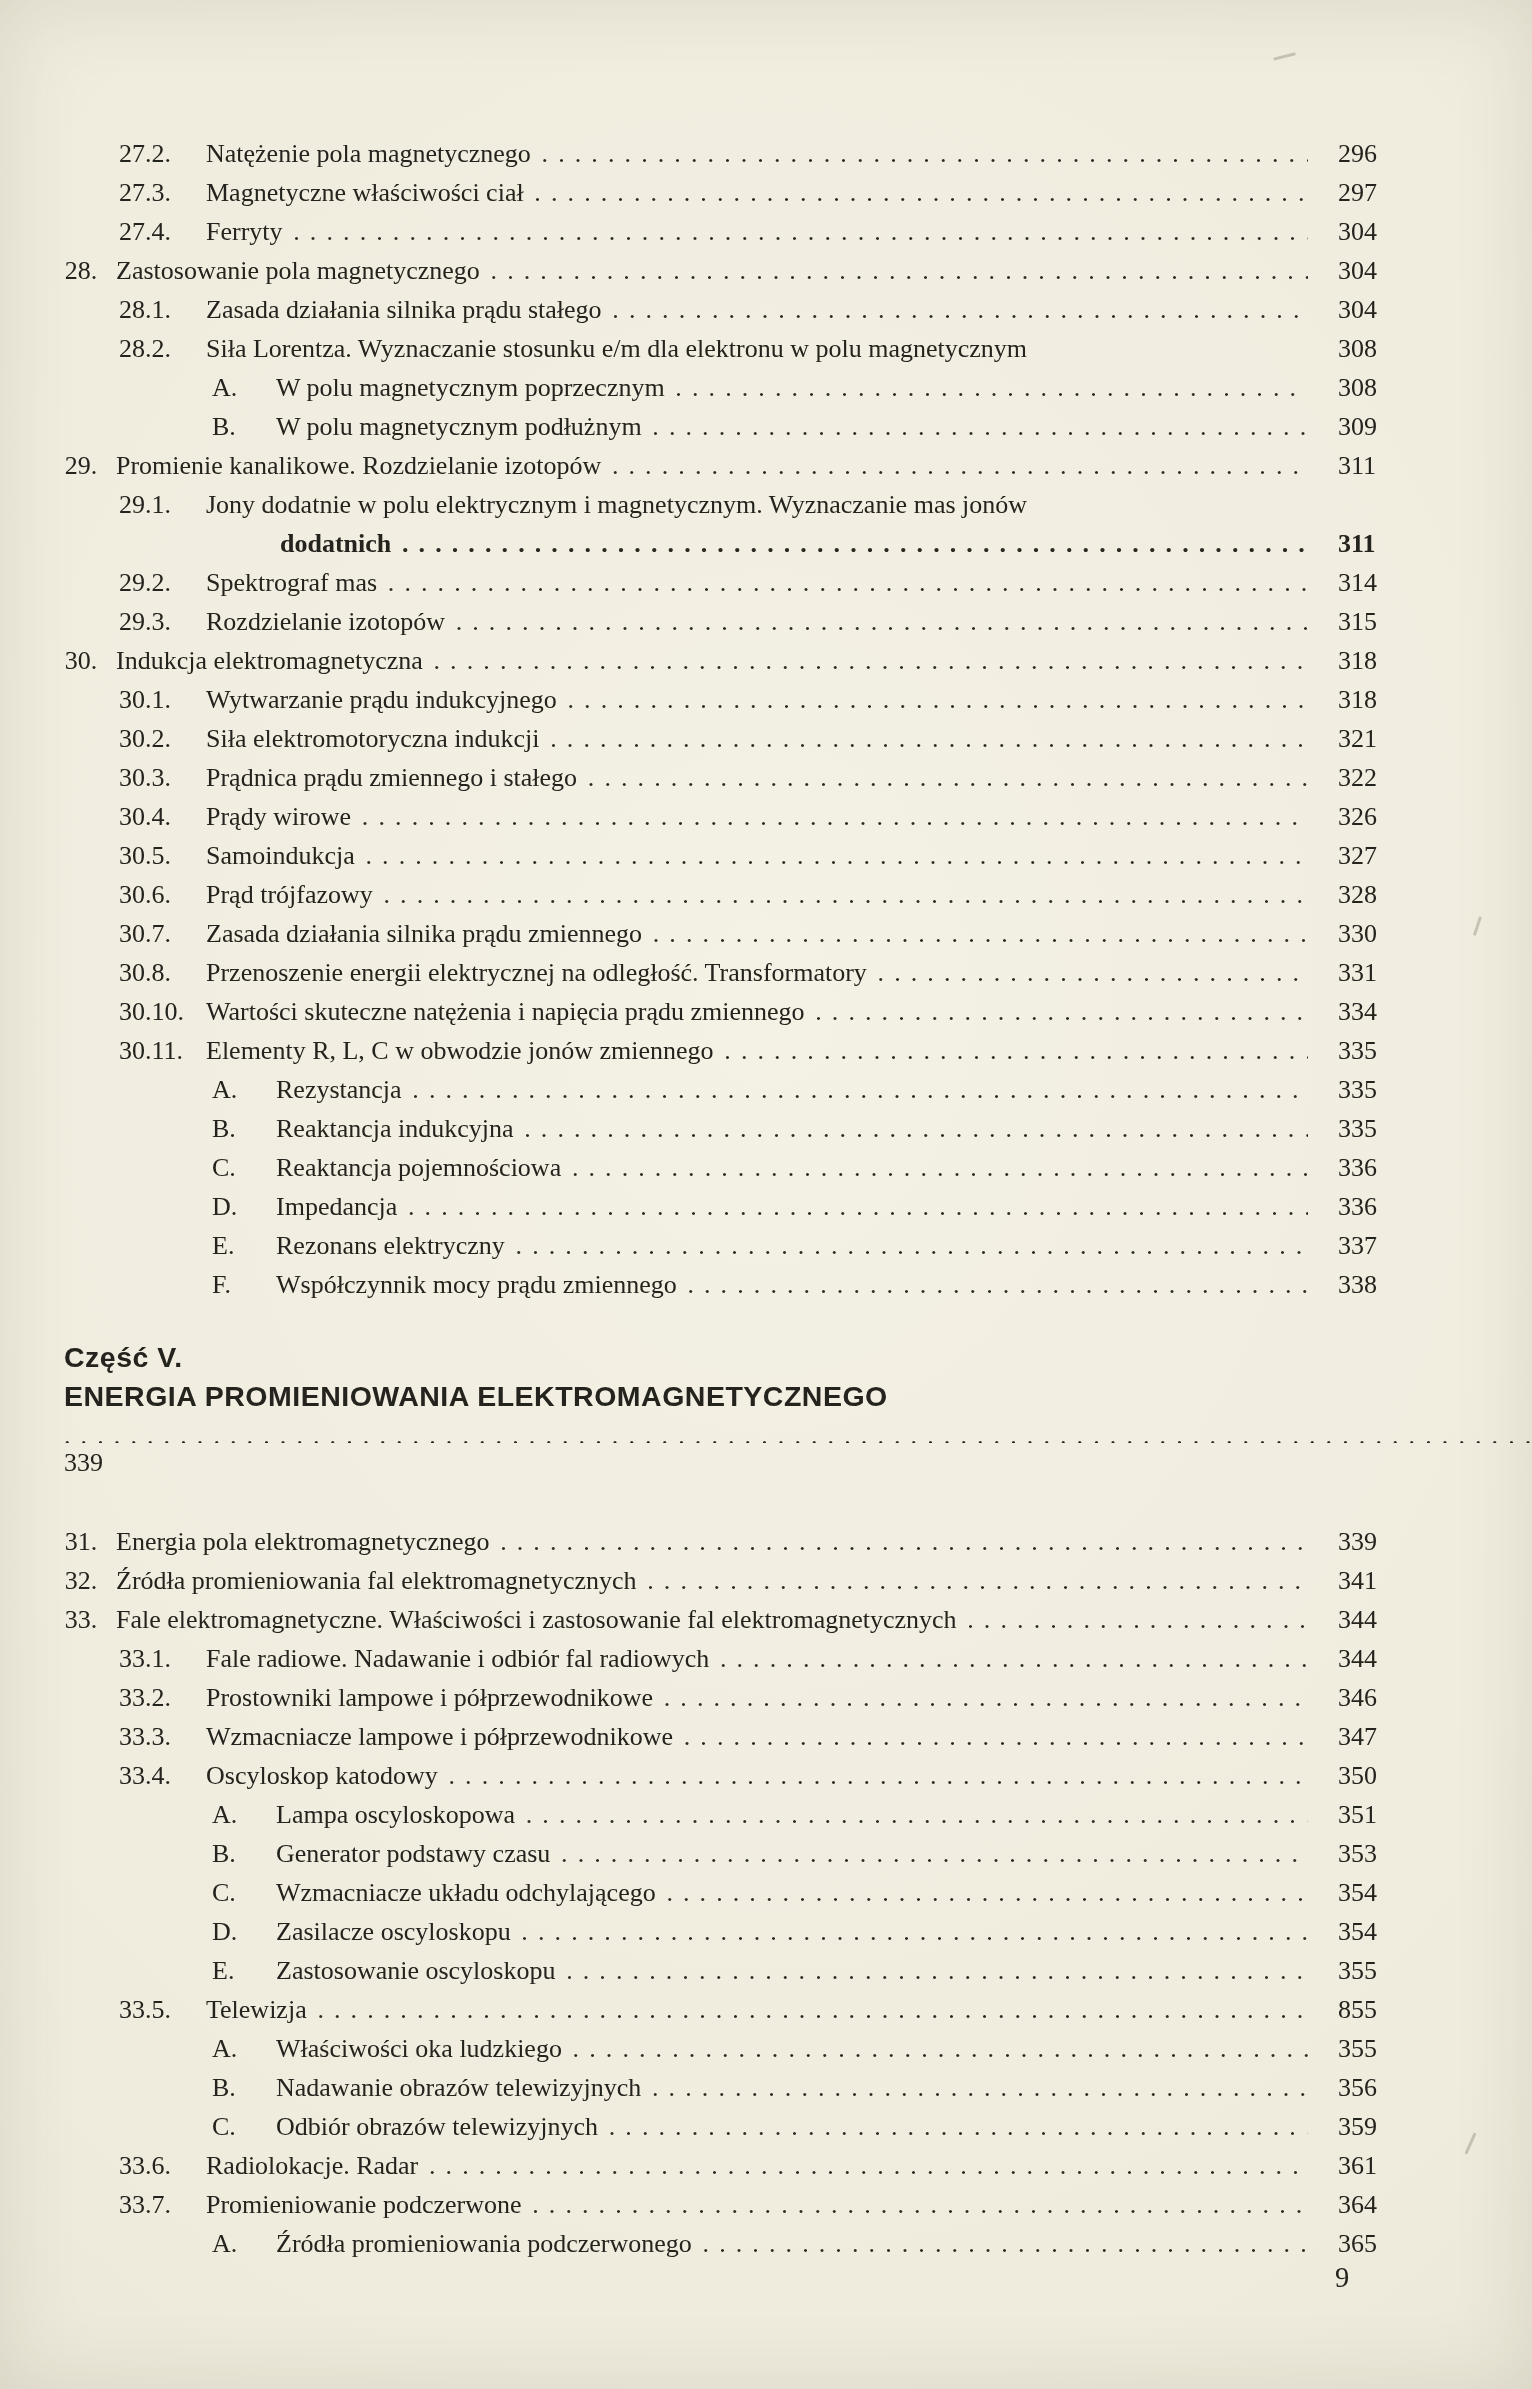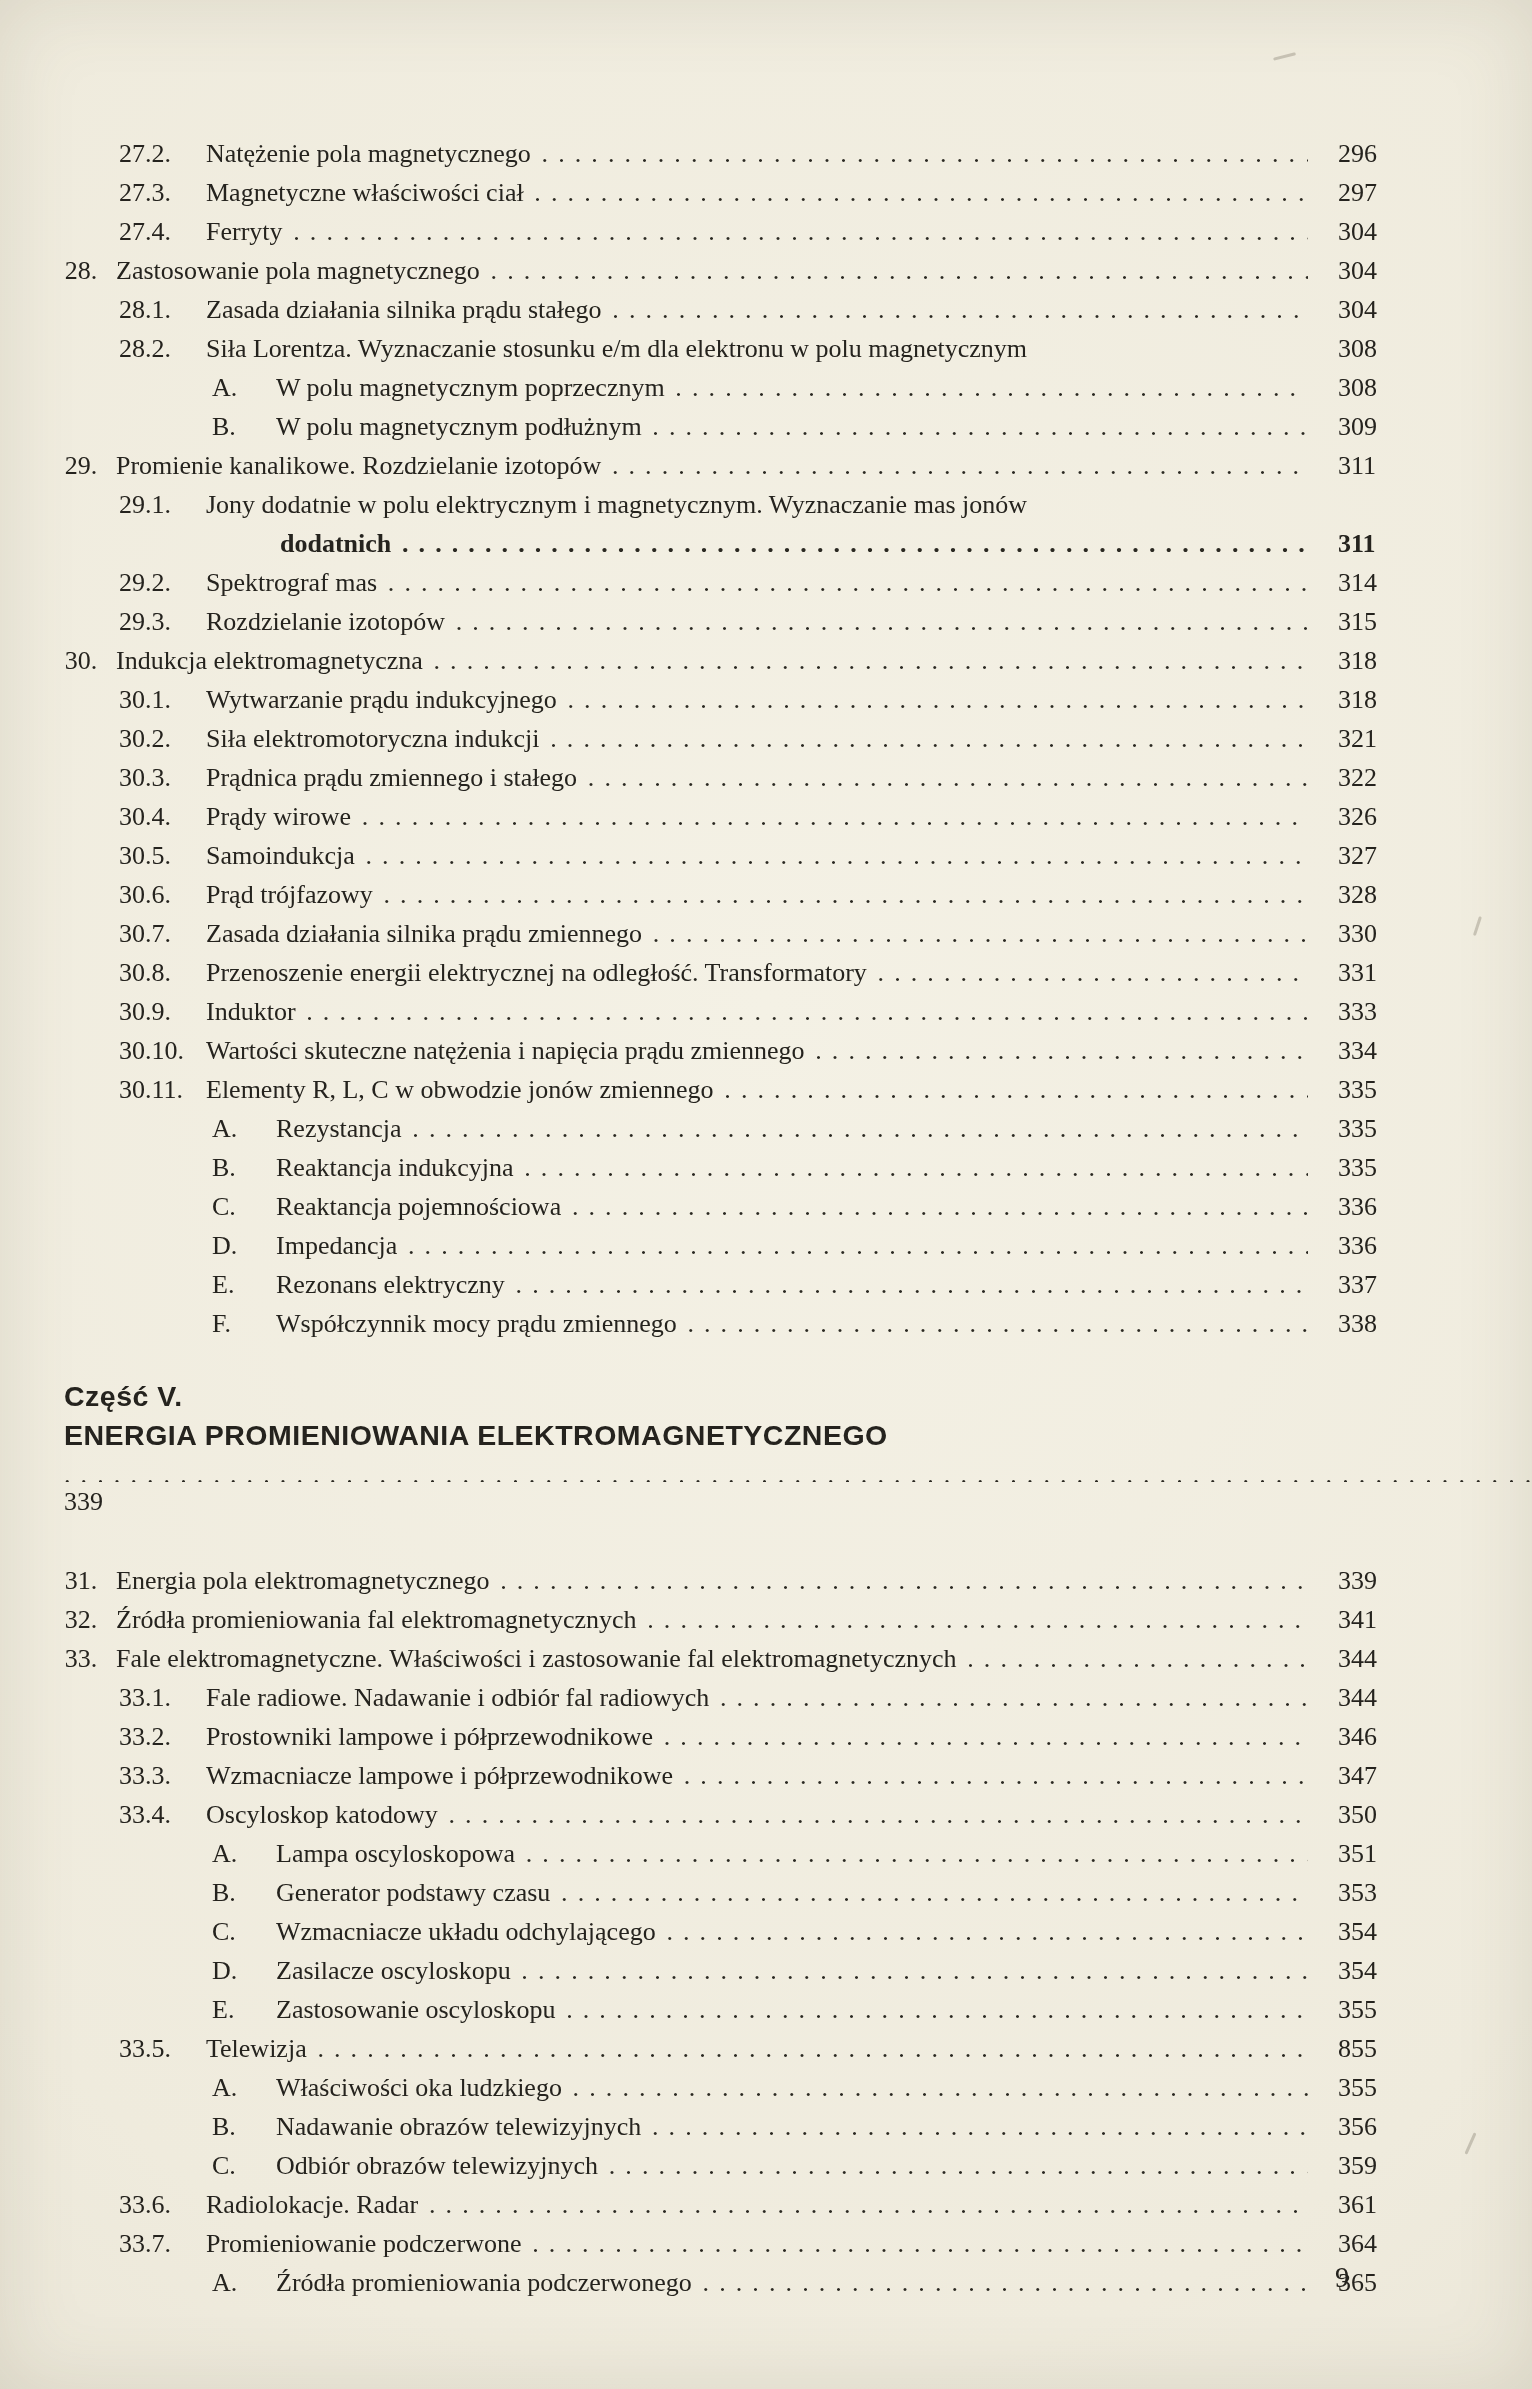--- a/index.html
+++ b/index.html
@@ -176,26 +176,20 @@
         <span class="dots"></span>
         <span class="pagenum">330</span>
       </div>
       <div class="row lvl-2">
         <span class="num">30.8.</span>
         <span class="title">Przenoszenie energii elektrycznej na odległość. Transformatory</span>
         <span class="dots"></span>
         <span class="pagenum">331</span>
       </div>
       <div class="row lvl-2">
-        <span class="num">30.9.</span>
-        <span class="title">Induktor</span>
-        <span class="dots"></span>
-        <span class="pagenum">333</span>
-      </div>
-      <div class="row lvl-2">
         <span class="num">30.10.</span>
         <span class="title">Wartości skuteczne natężenia i napięcia prądu zmiennego</span>
         <span class="dots"></span>
         <span class="pagenum">334</span>
       </div>
       <div class="row lvl-2">
         <span class="num">30.11.</span>
         <span class="title">Elementy R, L, C w obwodzie jonów zmiennego</span>
         <span class="dots"></span>
         <span class="pagenum">335</span>

